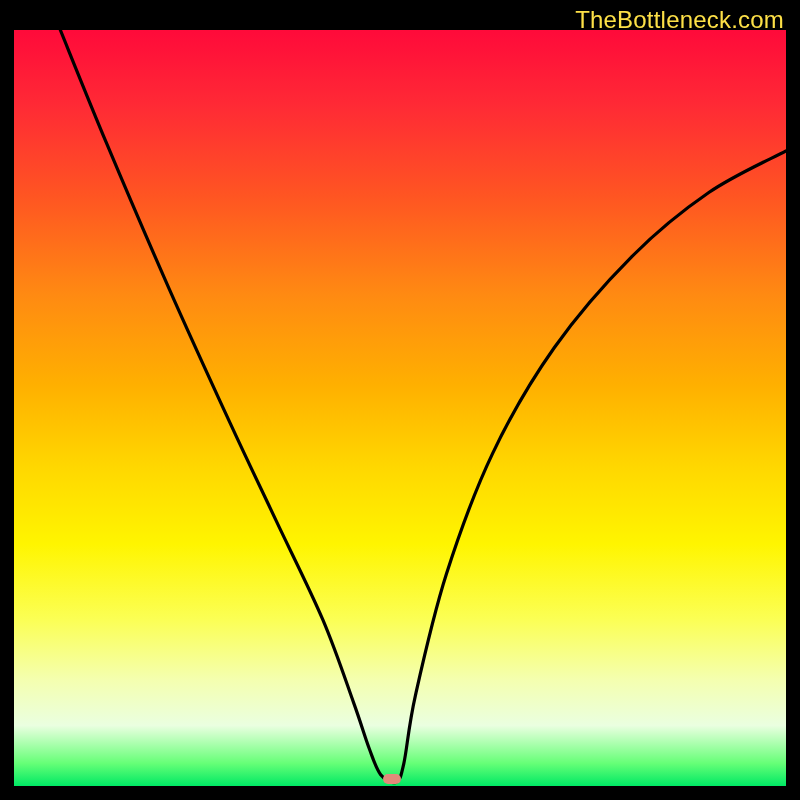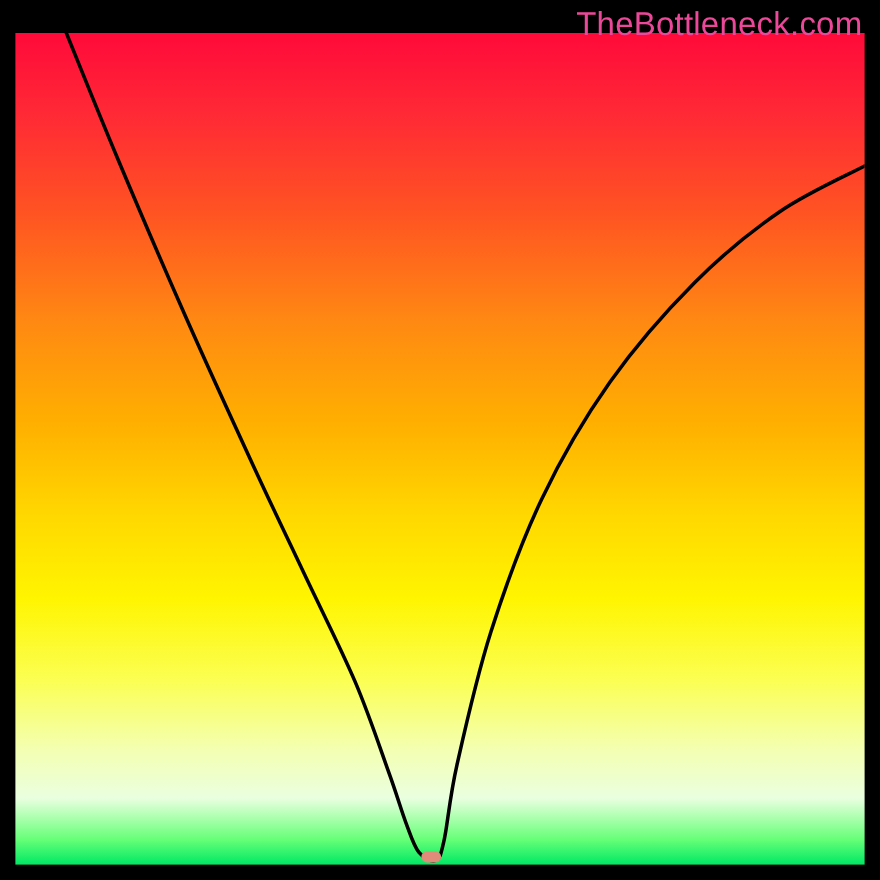--- a/index.html
+++ b/index.html
@@ -13,22 +13,22 @@
   }
   .container {
     position: relative;
     width: 800px;
     height: 800px;
   }
   .watermark {
     position: absolute;
     top: 6px;
     right: 16px;
-    color: #ec4899;
-    font-size: 30px;
+    color: #fde047;
+    font-size: 24px;
     font-weight: 500;
     letter-spacing: 0.2px;
     z-index: 10;
   }
   .plot-frame {
     position: absolute;
     left: 14px;
     top: 30px;
     width: 772px;
     height: 756px;

